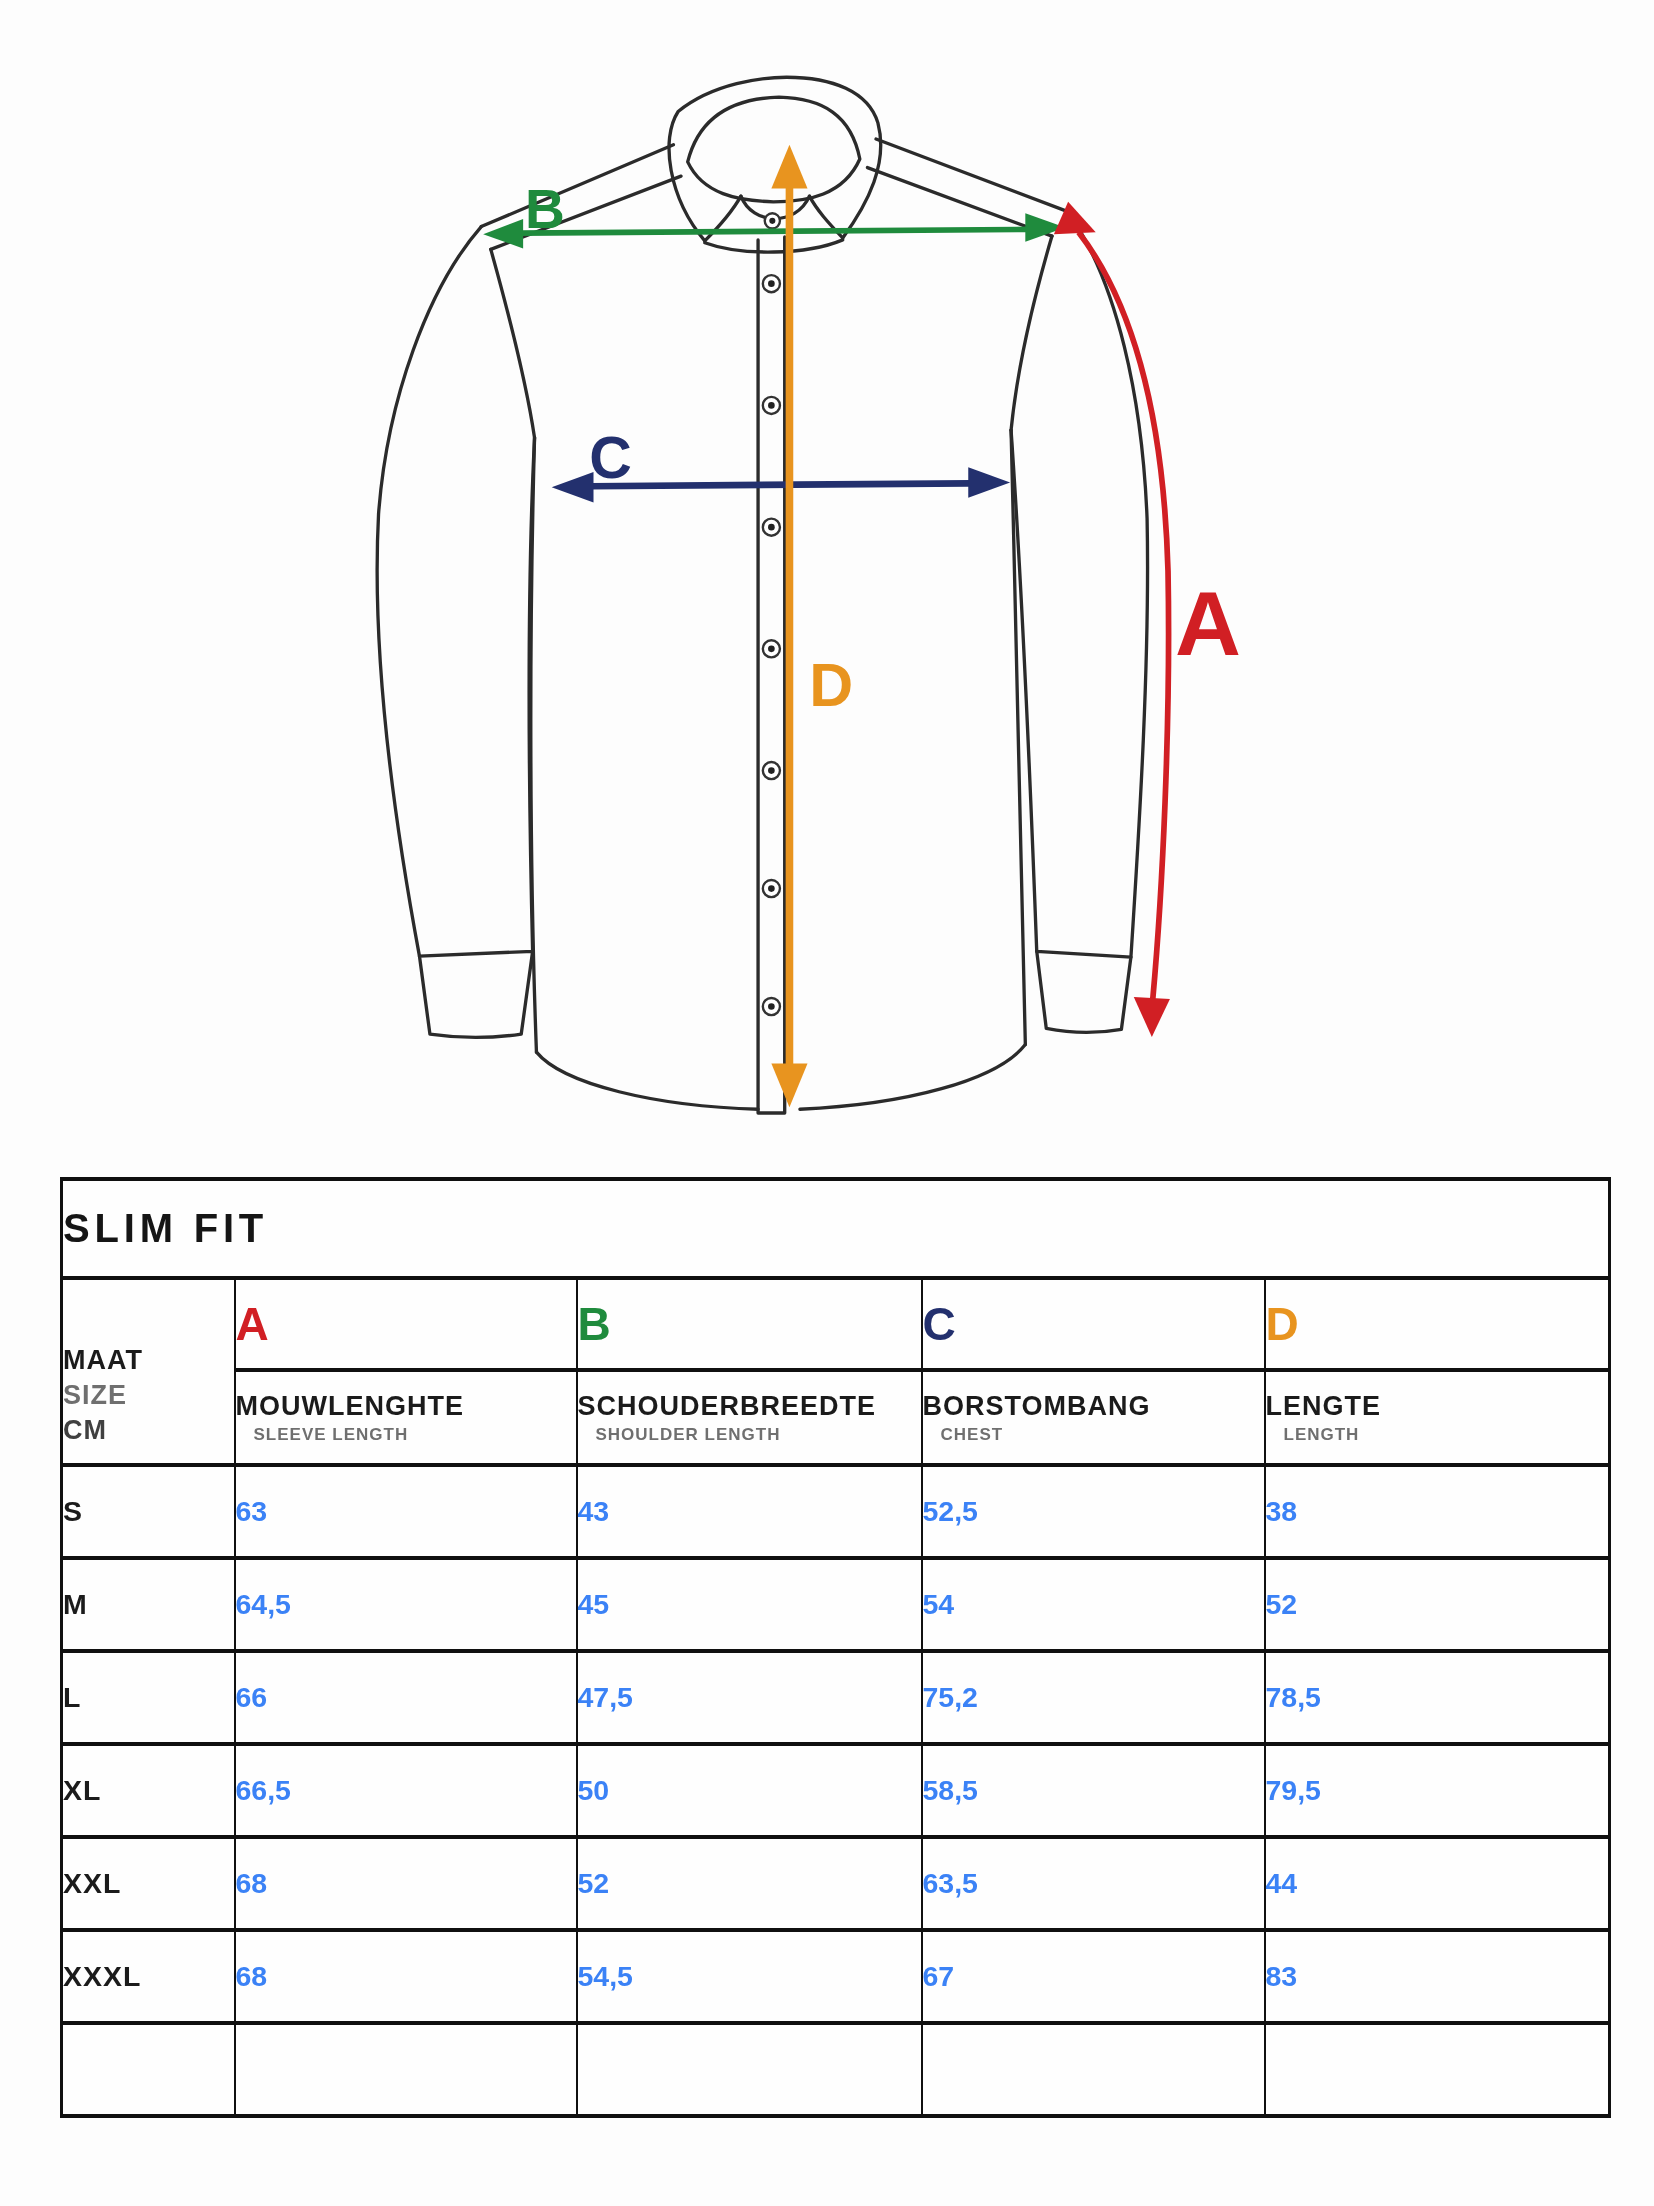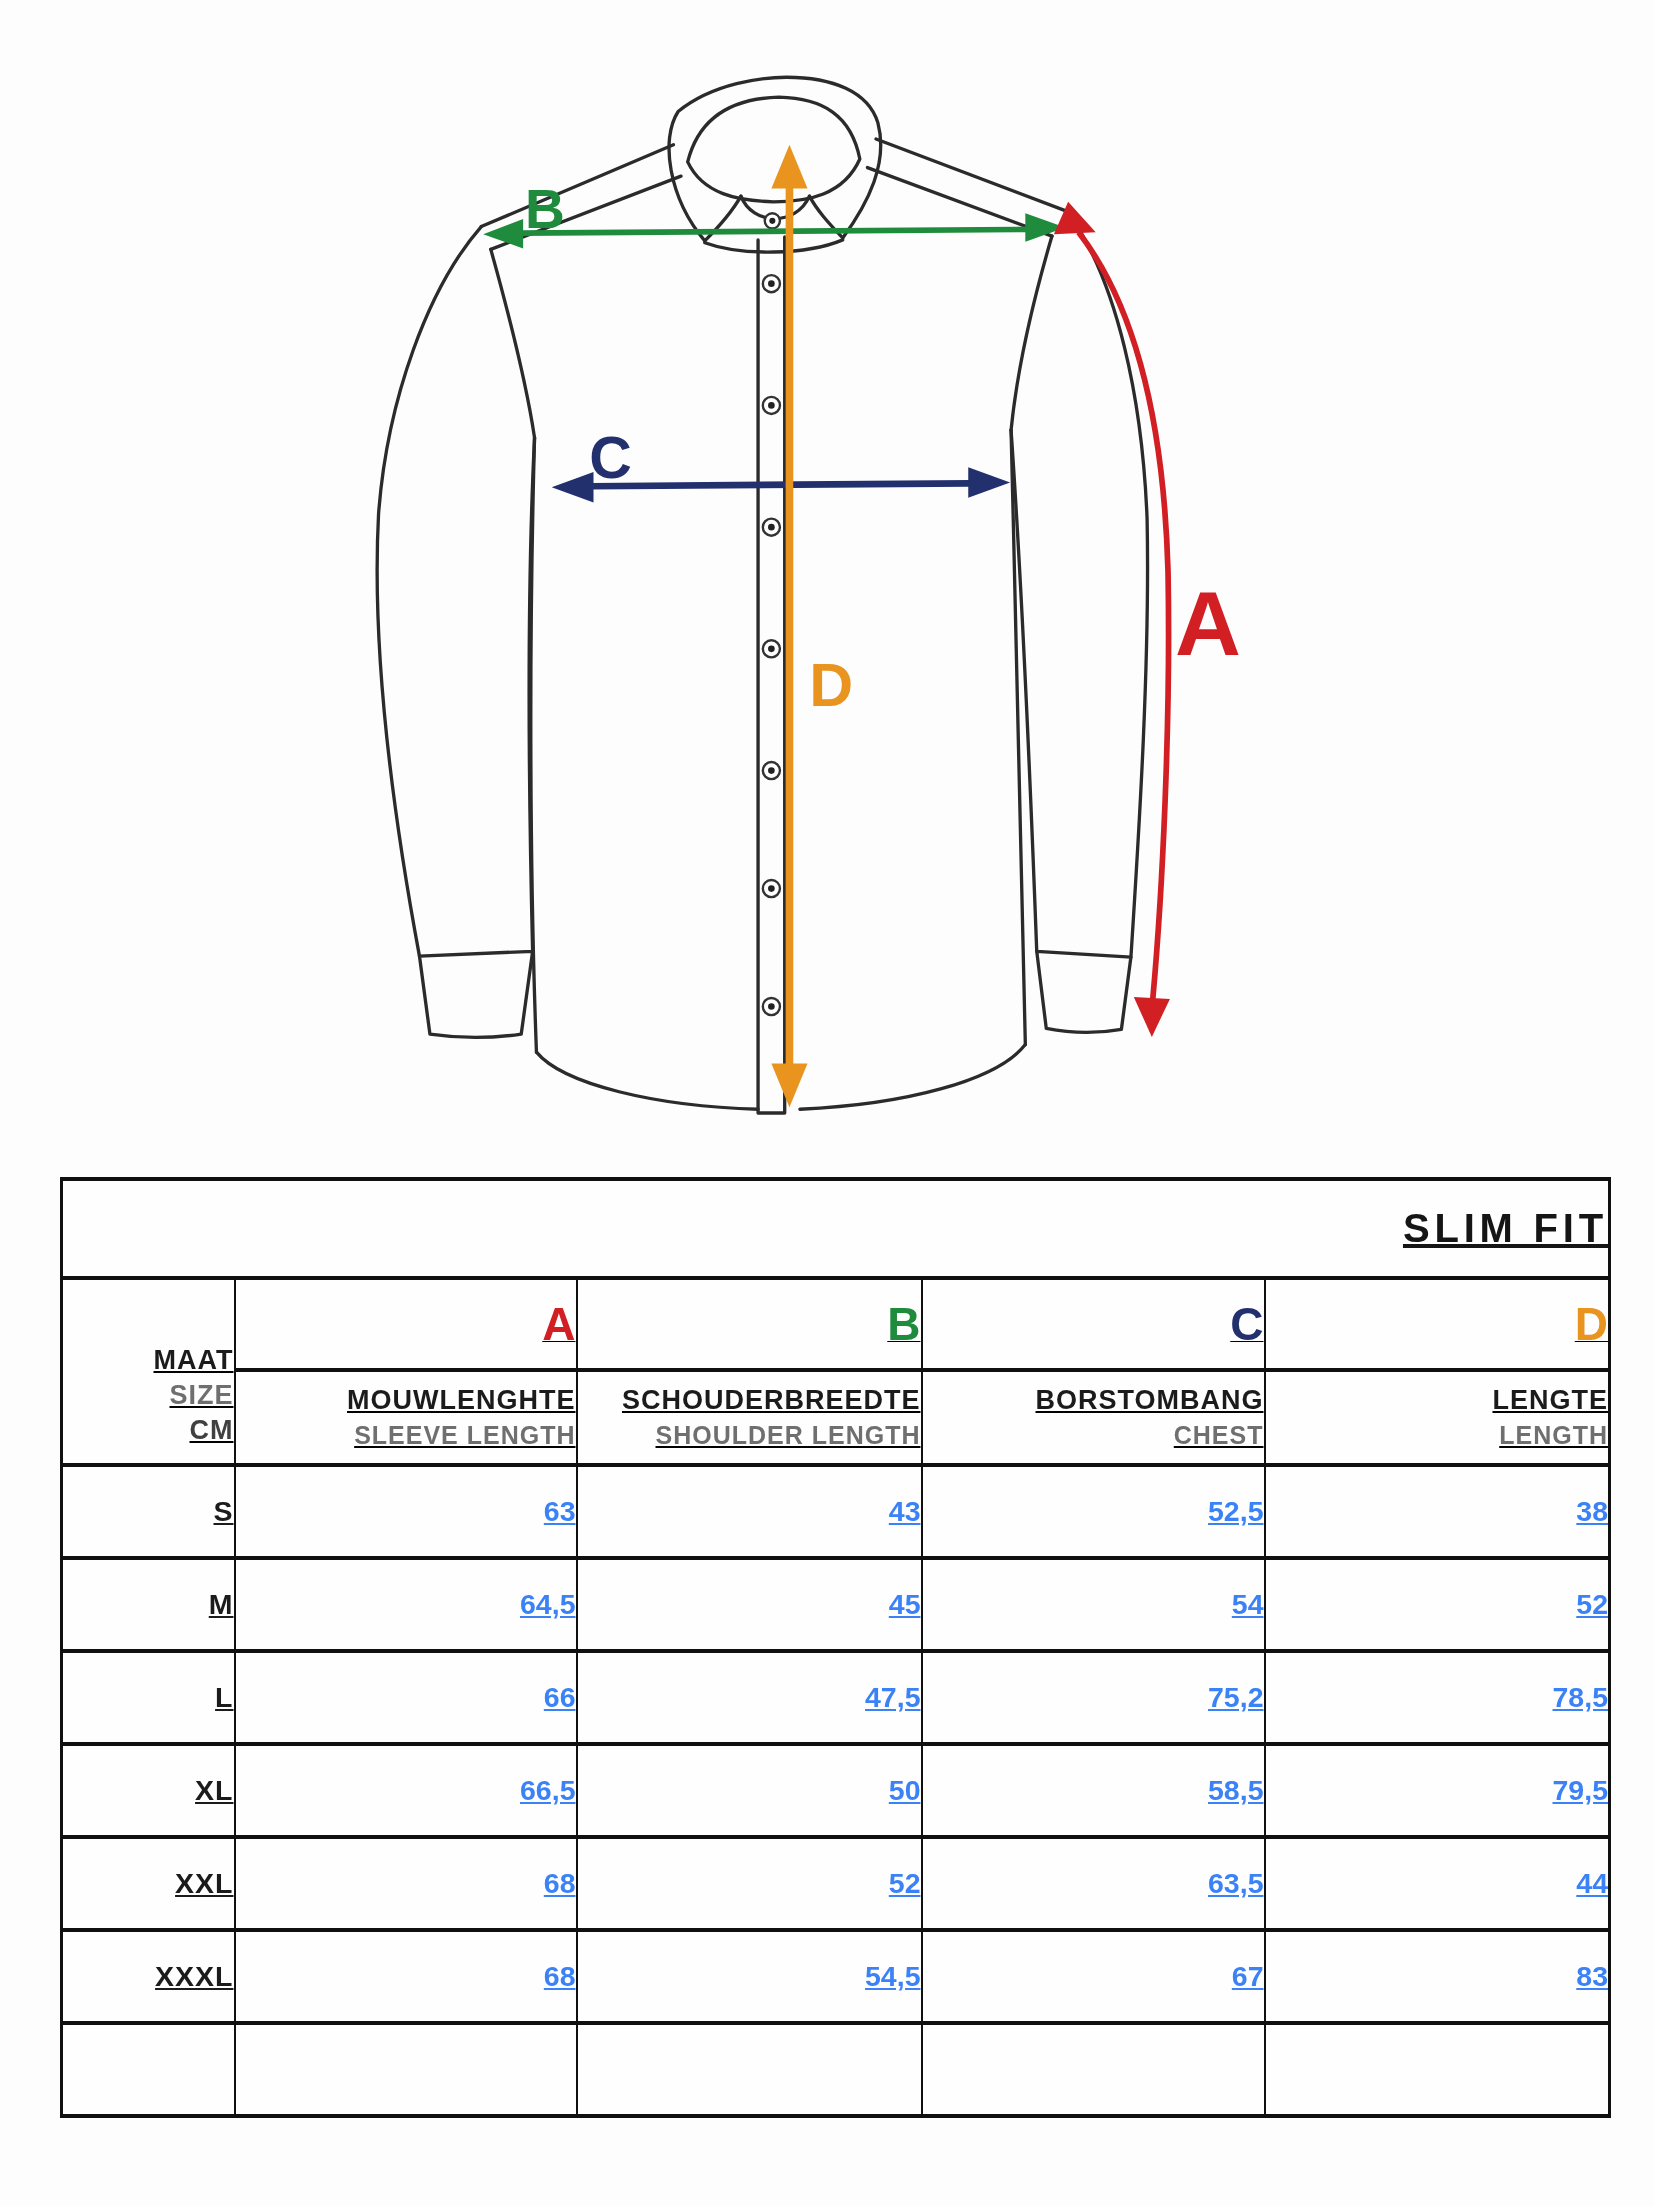--- a/index.html
+++ b/index.html
@@ -5,30 +5,30 @@
   html,body{margin:0;padding:0;}
   body{font-family:"Liberation Sans", sans-serif; background:#ffffff;}
   .page{position:relative; width:1655px; height:2207px; background:#fdfdfd; overflow:hidden;}
   .diagram-svg{position:absolute; left:0; top:0;}
   .shirt-line{fill:none; stroke:#2b2b2b; stroke-width:3.5; stroke-linecap:round; stroke-linejoin:round;}
   .arrow-shaft{fill:none; stroke-linecap:butt;}
   .dlabel{font-family:"Liberation Sans", sans-serif; font-weight:bold; text-anchor:middle;}
 
   .size-table-wrap{position:absolute; left:60px; top:1177px;}
   table.size-table{border-collapse:collapse; table-layout:fixed; width:1549px; background:#fefefe;}
-  table.size-table td{border-style:solid; border-color:#101010; border-width:4.8px 2.9px; text-align:right; vertical-align:middle; padding:0;text-decoration:underline;}
+  table.size-table td{border-style:solid; border-color:#101010; border-width:4.8px 2.9px; text-align:left; vertical-align:middle; padding:0;}
   table.size-table{border:3.8px solid #101010;}
   td.title-cell{height:95px; font-size:40px; font-weight:bold; letter-spacing:4.8px; color:#151515;}
   tr.letters-row td{height:88px;}
   tr.names-row td{height:91px;}
   tr.data-row td{height:89px;}
   col.c-size{width:173px;} col.c-a{width:342px;} col.c-b{width:345px;} col.c-c{width:343px;} col.c-d{width:345px;}
   .letter{font-size:46px; font-weight:bold;}
   .nl{display:block; font-size:27px; font-weight:bold; color:#1b1b1b; letter-spacing:1px; line-height:1.35;}
-  .en{display:block; font-size:25px; font-weight:bold; color:#6f6f6f; letter-spacing:1px; line-height:1.35;}
+  .en{display:block; font-size:17px; font-weight:bold; color:#6f6f6f; letter-spacing:1px; line-height:1.35;padding-left:18px;}
   .maat-line1{display:block; font-size:27px; font-weight:bold; color:#1b1b1b; letter-spacing:1px; line-height:1.3;margin-top:48px;}
   .maat-line2{display:block; font-size:27px; font-weight:bold; color:#6f6f6f; letter-spacing:1px; line-height:1.3;}
   .maat-line3{display:block; font-size:27px; font-weight:bold; color:#404040; letter-spacing:1px; line-height:1.3;}
   td.size-cell{font-size:28.5px; font-weight:bold; color:#1b1b1b; letter-spacing:1px;}
   td.val-cell{font-size:28.5px; font-weight:bold; color:#3b82f6;}
 </style>
 </head>
 <body>
 
 <div class="page">

